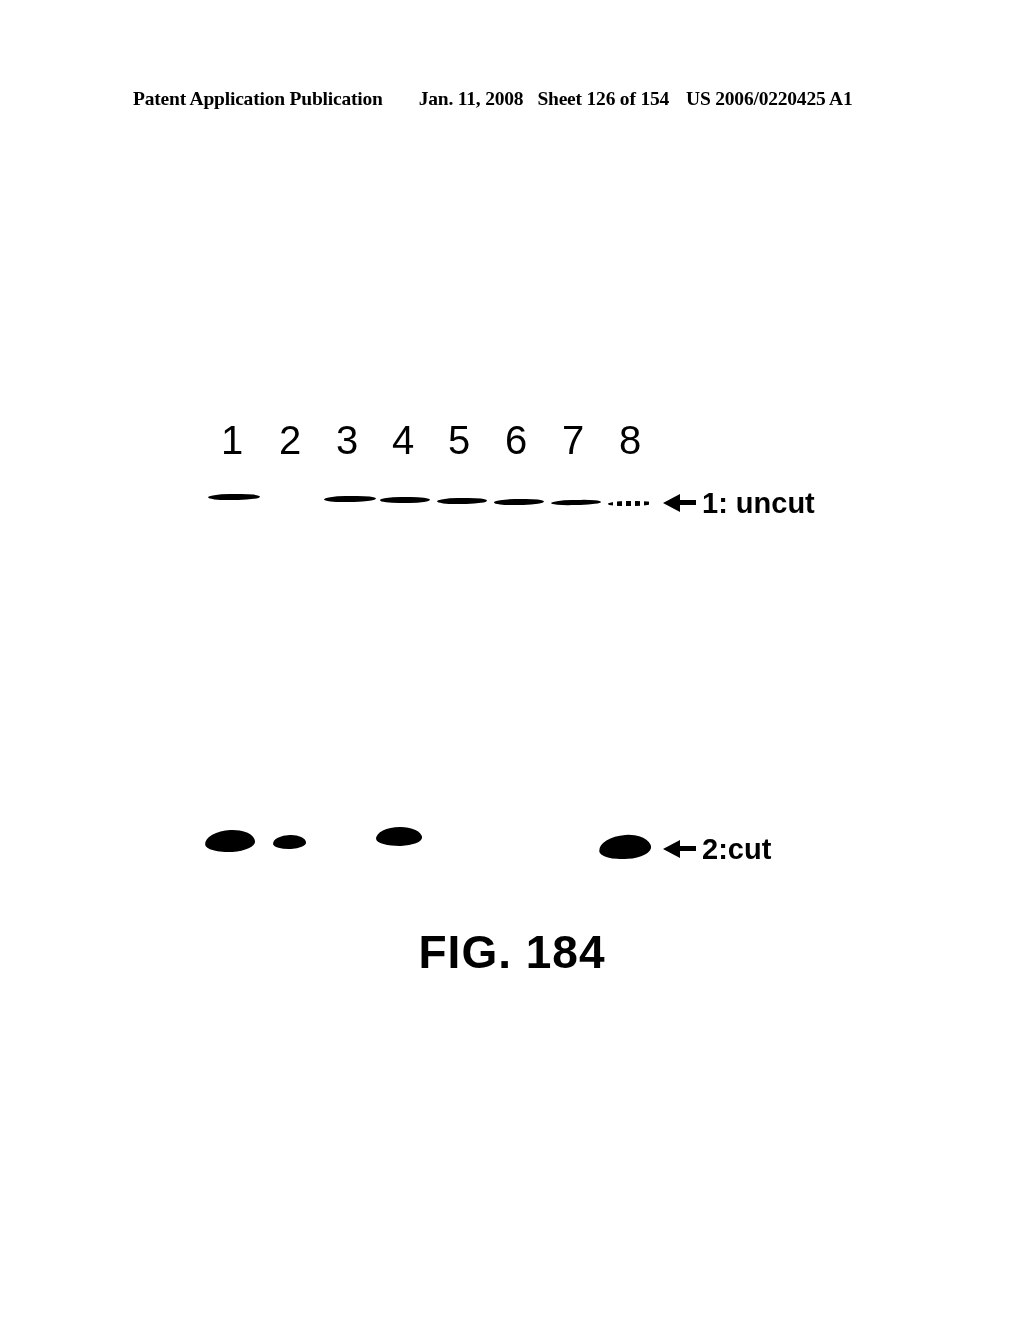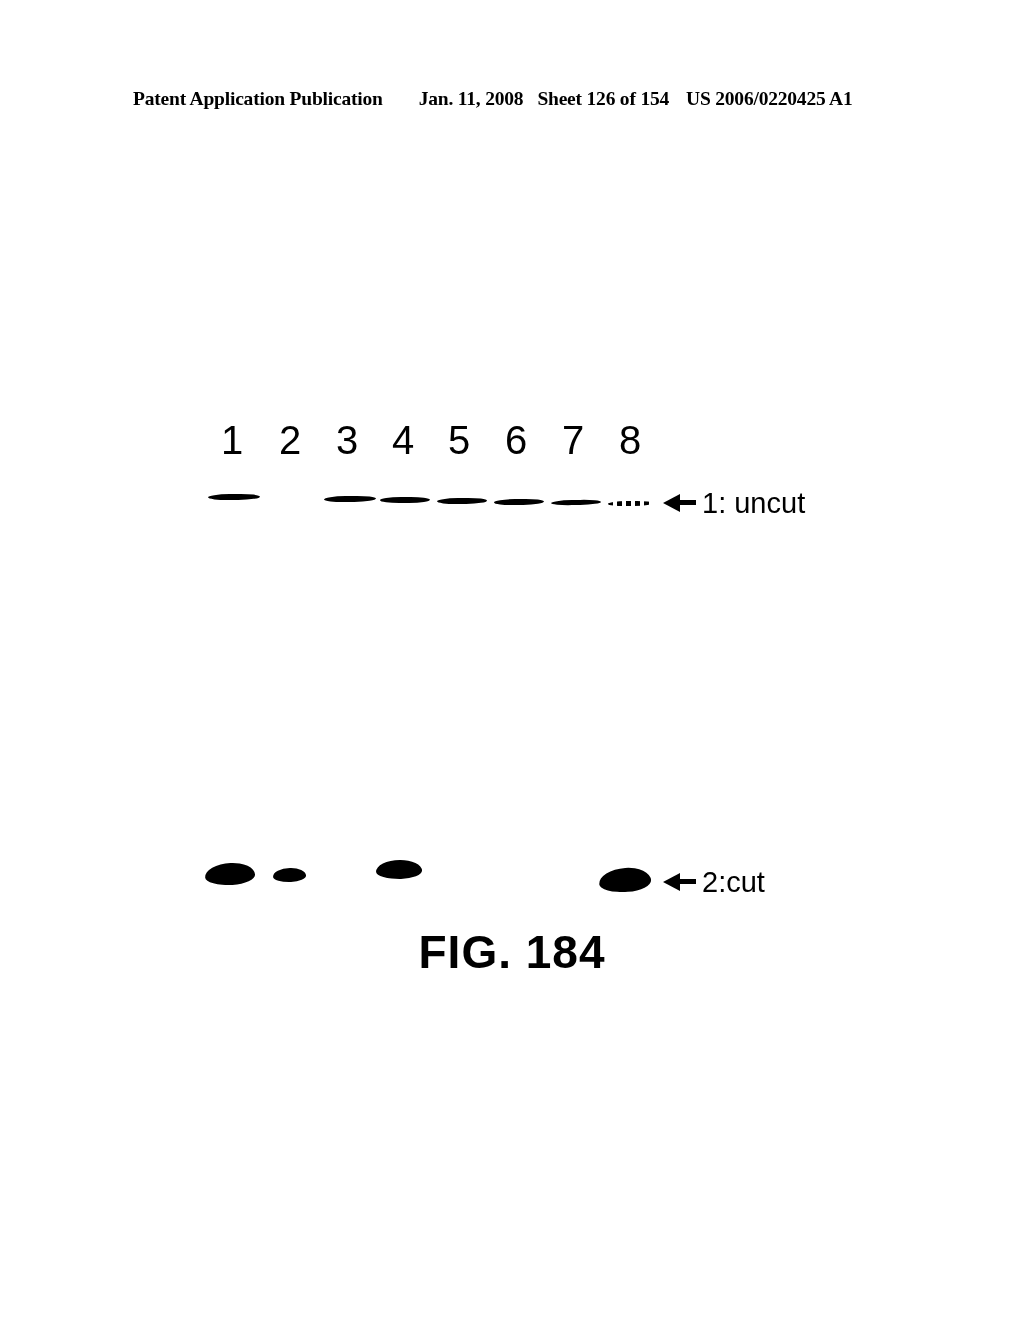--- a/index.html
+++ b/index.html
@@ -65,20 +65,21 @@
     font-weight: 400;
     line-height: 44px;
     color: #000;
   }
 
   
   .band-row {
     position: absolute;
     left: 0;
     width: 908px;
+    font-weight: bold;
   }
   .band {
     position: absolute;
     background: #000;
   }
 
   
   .band.thin {
     border-radius: 50% / 60%;
   }
@@ -211,21 +212,21 @@
     <div class="band thin" style="left:551px;top:12px;width:50px;height:5px;transform:rotate(-1.2deg);"></div>
     <div class="band thin faint" style="left:608px;top:13px;width:45px;height:5px;transform:rotate(-1deg);"></div>
 
     <div class="arrow-label" style="left:663px;top:0px;">
       <span class="arrow-glyph"></span>
       <span class="arrow-text">1: uncut</span>
     </div>
   </div>
 
 
-  <div class="band-row" style="top:855px;height:56px;">
+  <div class="band-row" style="top:822px;height:56px;">
     <div class="band spot" style="left:205px;top:8px;width:50px;height:22px;transform:rotate(-3deg);"></div>
     <div class="band spot" style="left:273px;top:13px;width:33px;height:14px;transform:rotate(-2deg);"></div>
     <div class="band spot" style="left:376px;top:5px;width:46px;height:19px;transform:rotate(-1deg);"></div>
     <div class="band spot" style="left:599px;top:13px;width:52px;height:24px;transform:rotate(-4deg);"></div>
 
     <div class="arrow-label" style="left:663px;top:12px;">
       <span class="arrow-glyph"></span>
       <span class="arrow-text">2:cut</span>
     </div>
   </div>

